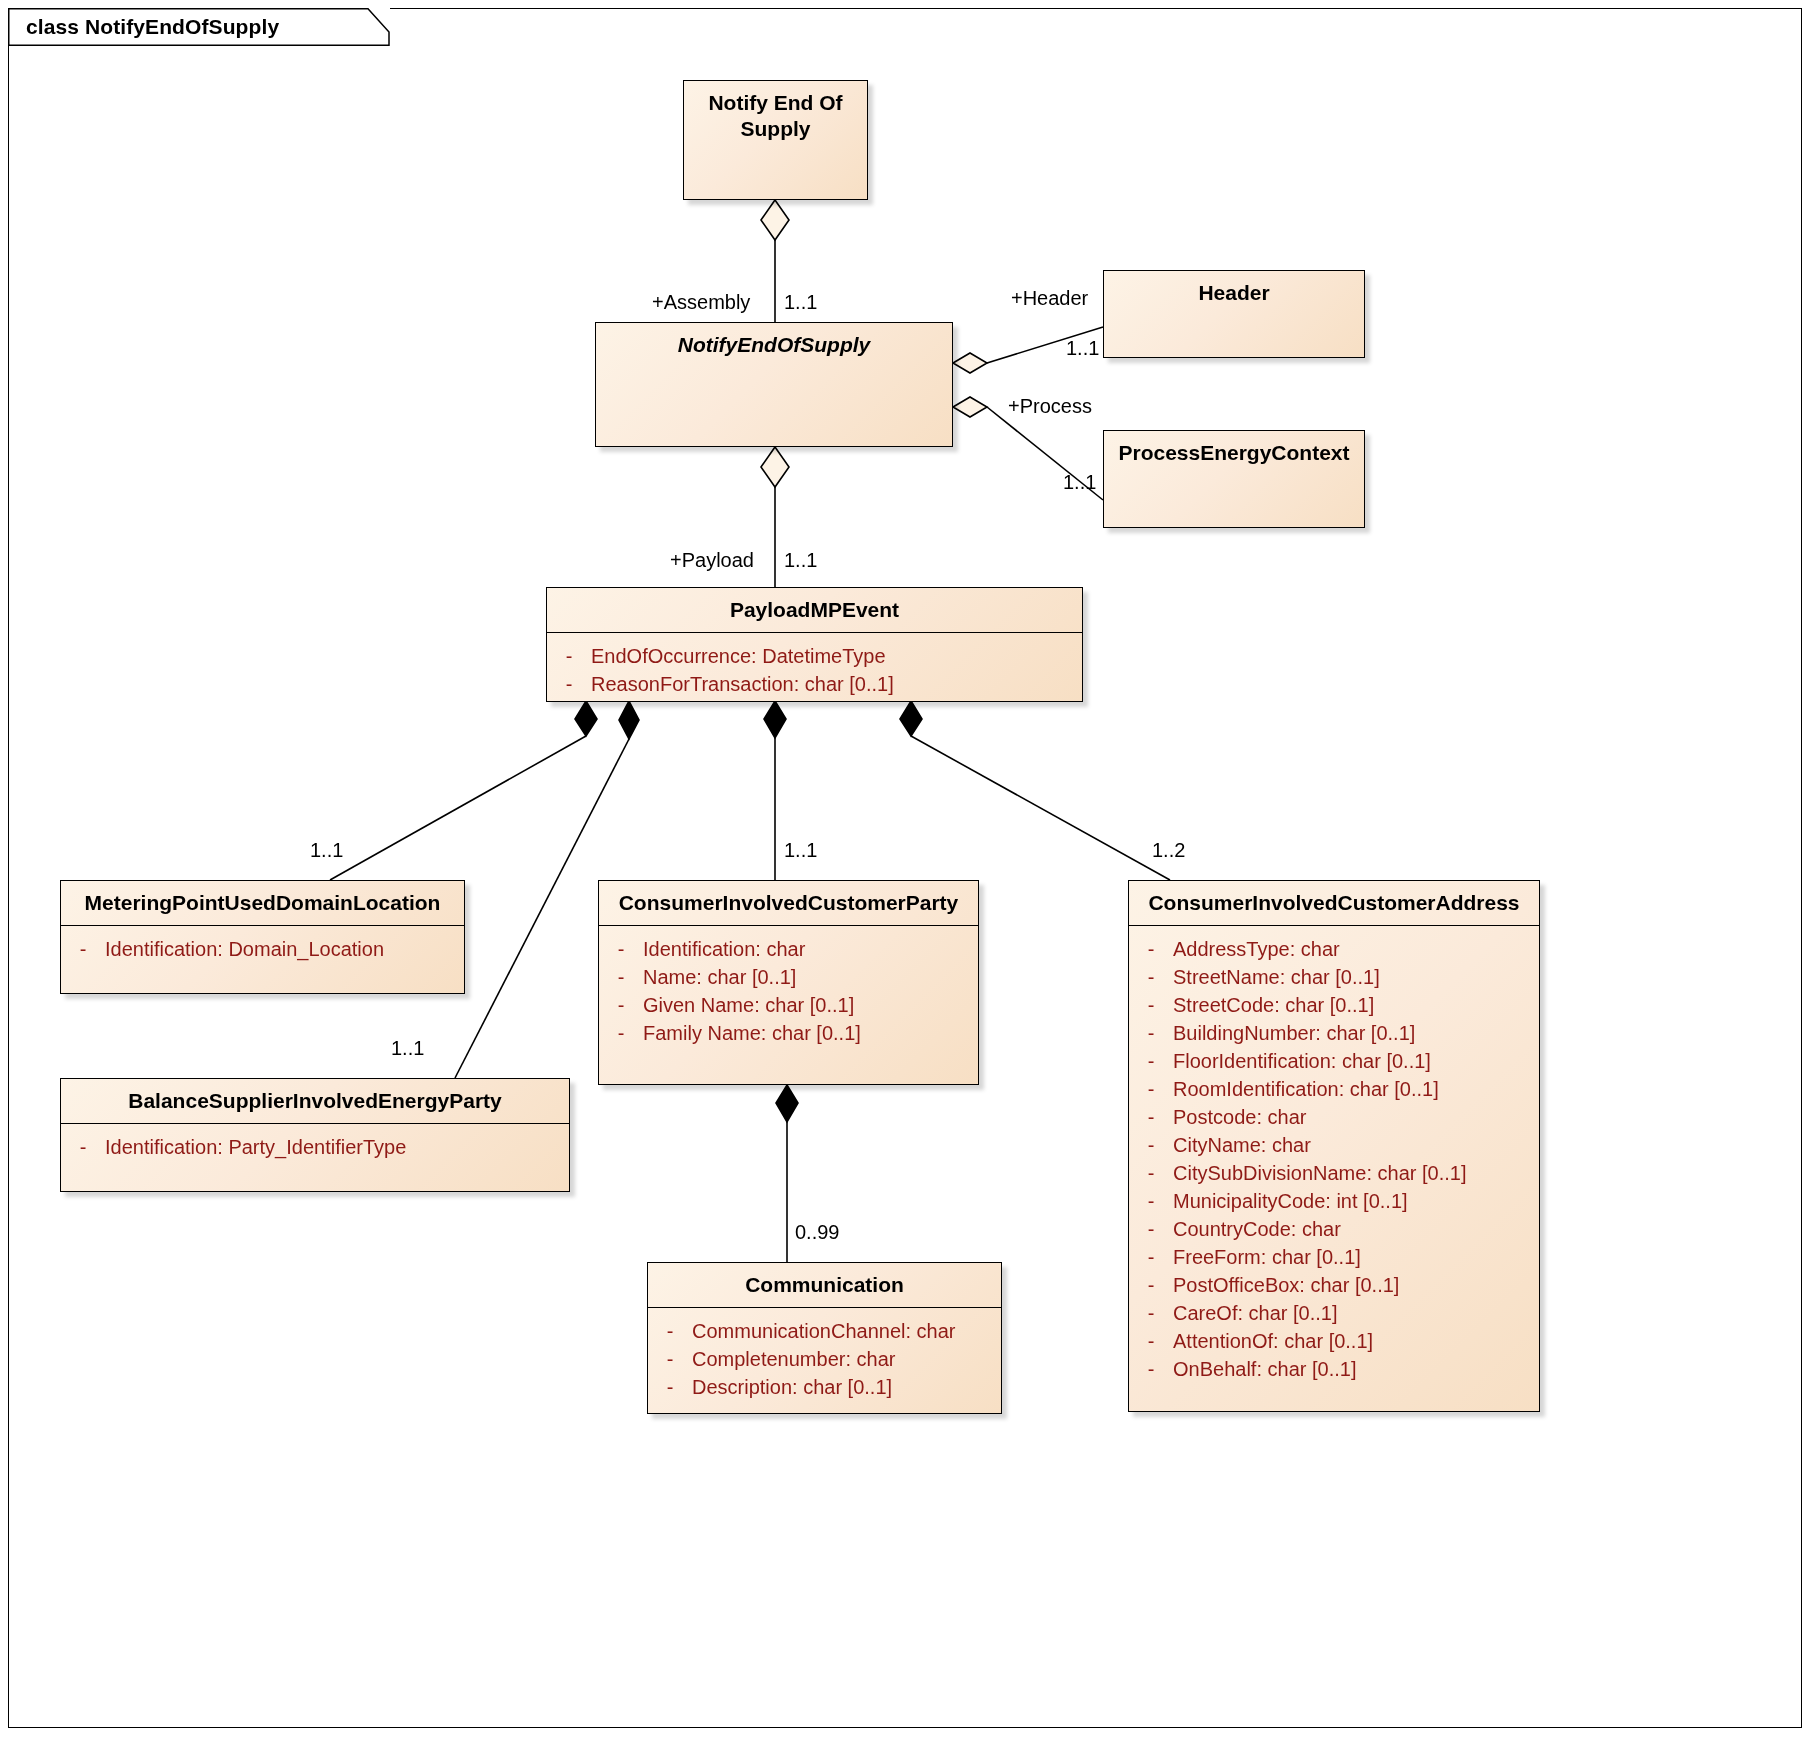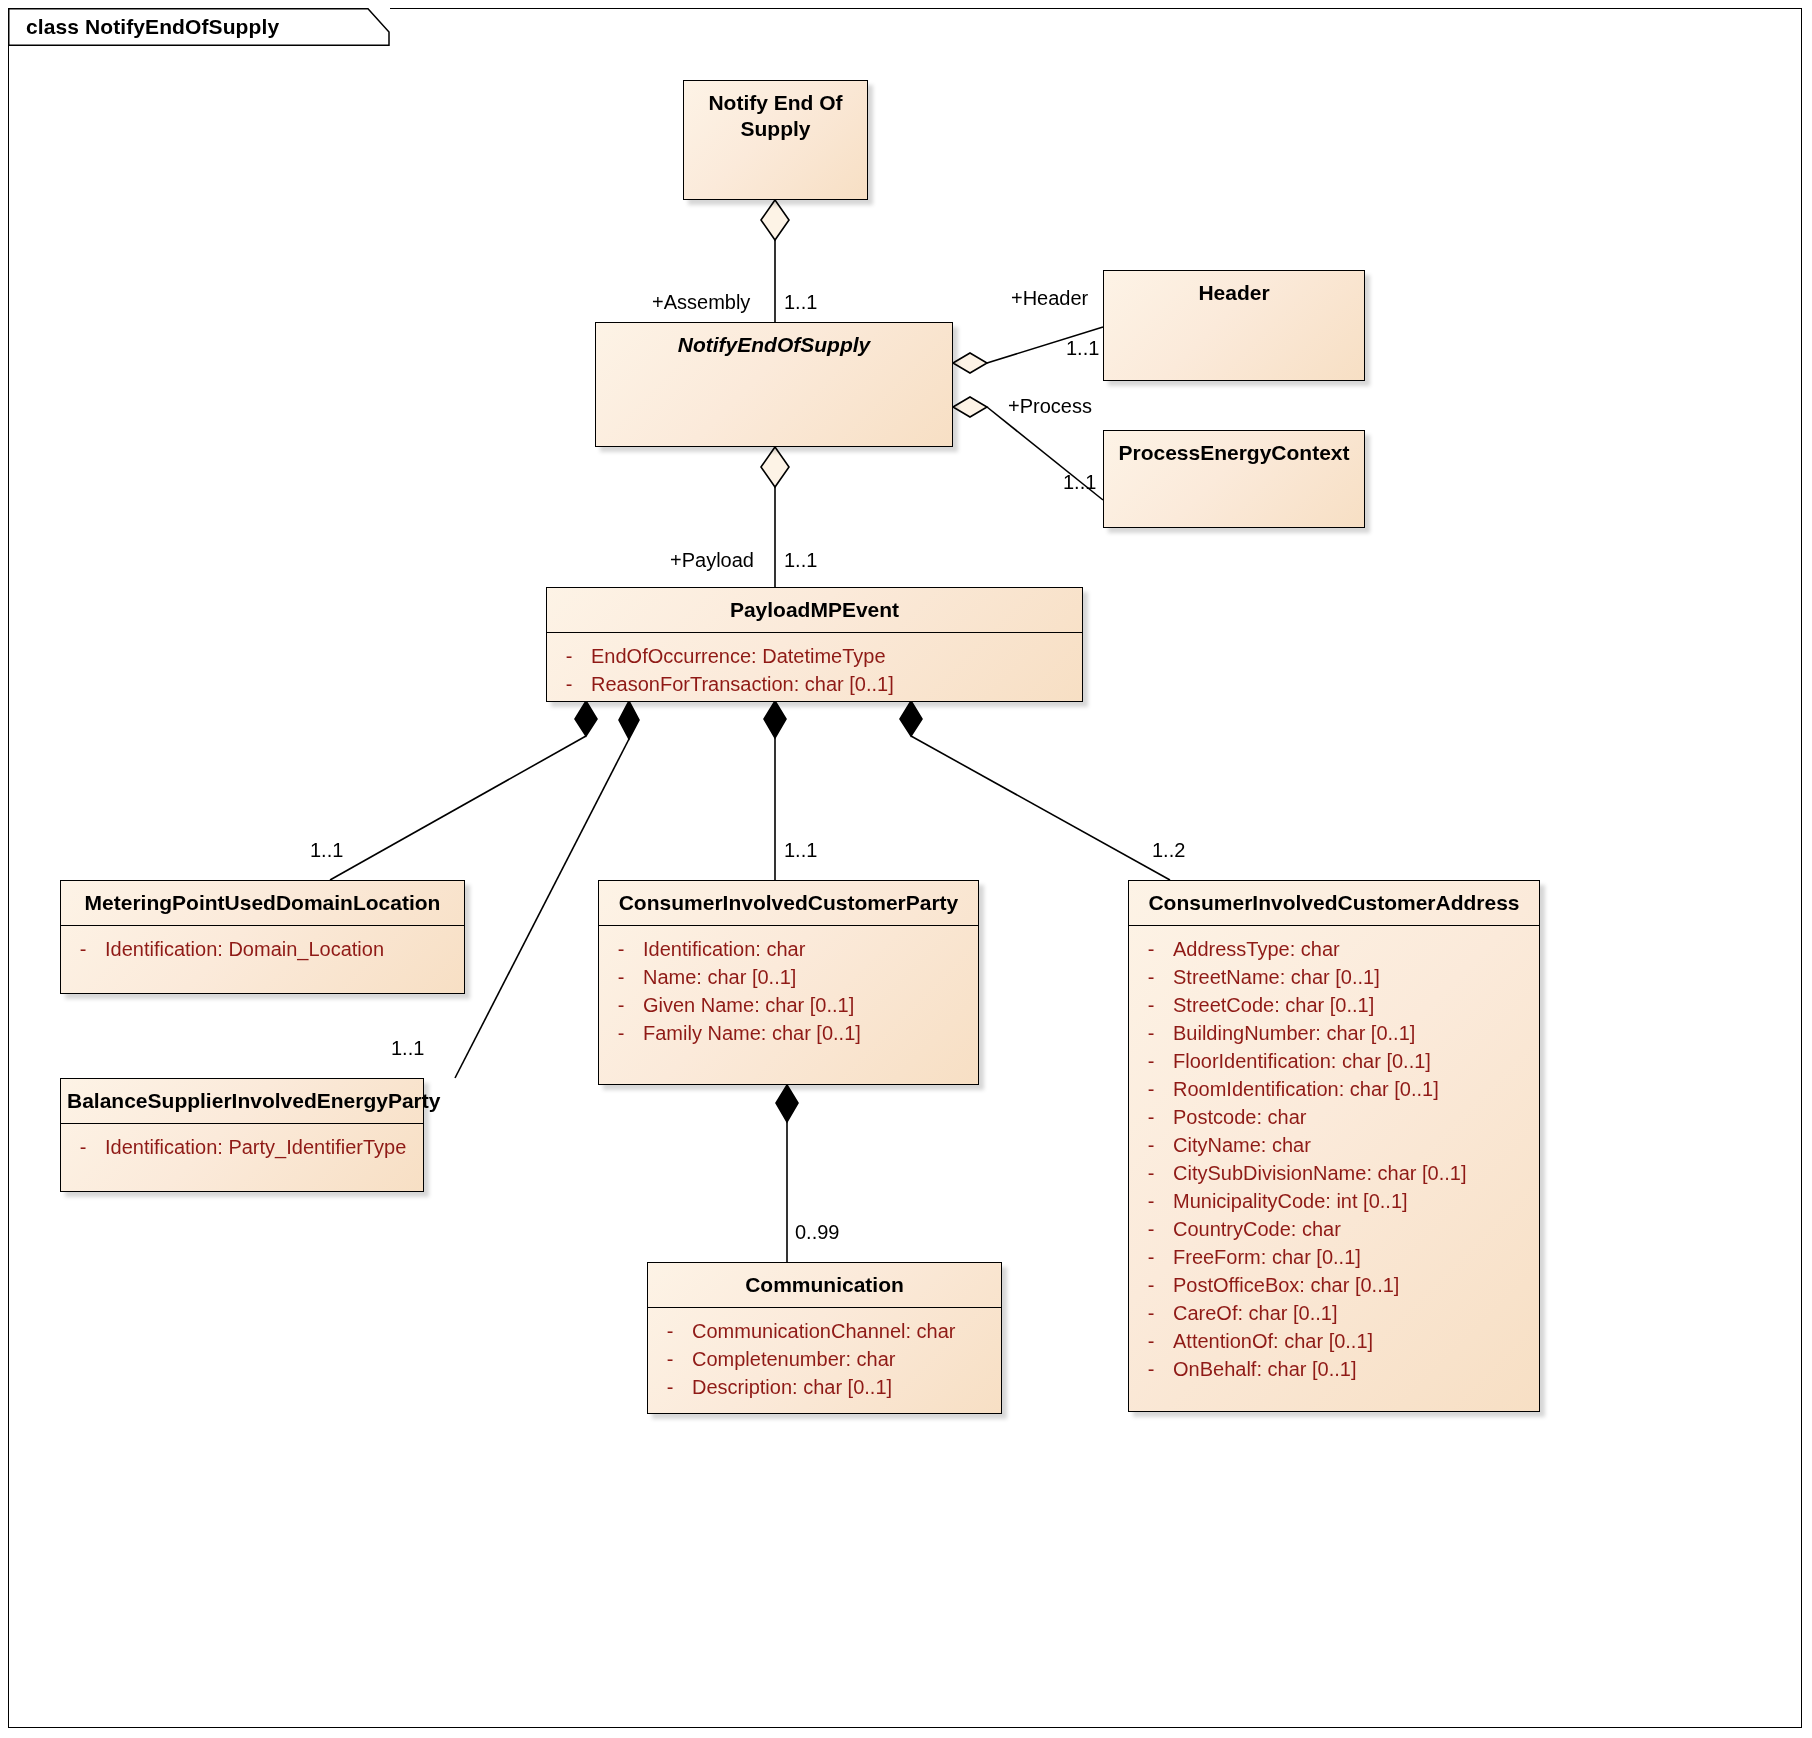--- a/index.html
+++ b/index.html
@@ -195,21 +195,21 @@
 
   <div class="uml" style="left:683px; top:80px; width:185px; height:120px;">
     <div class="cls-name">Notify End Of
 Supply</div>
   </div>
 
   <div class="uml" style="left:595px; top:322px; width:358px; height:125px;font-style:italic;">
     <div class="cls-name">NotifyEndOfSupply</div>
   </div>
 
-  <div class="uml" style="left:1103px; top:270px; width:262px; height:111px;">
+  <div class="uml" style="left:1103px; top:270px; width:262px; height:88px;">
     <div class="cls-name">Header</div>
   </div>
 
   <div class="uml" style="left:1103px; top:430px; width:262px; height:98px;">
     <div class="cls-name">ProcessEnergyContext</div>
   </div>
 
   <div class="uml has-attrs" style="left:546px; top:587px; width:537px; height:115px;">
     <div class="cls-name">PayloadMPEvent</div>
     <div class="attrs">
@@ -227,21 +227,21 @@
   <div class="uml has-attrs" style="left:60px; top:880px; width:405px; height:114px;">
     <div class="cls-name">MeteringPointUsedDomainLocation</div>
     <div class="attrs">
       <div class="attr">
         <span class="vis">-</span>
         <span class="sig">Identification: Domain_Location</span>
       </div>
     </div>
   </div>
 
-  <div class="uml has-attrs" style="left:60px; top:1078px; width:364px; height:114px;">
+  <div class="uml has-attrs" style="left:60px; top:1078px; width:510px; height:114px;">
     <div class="cls-name">BalanceSupplierInvolvedEnergyParty</div>
     <div class="attrs">
       <div class="attr">
         <span class="vis">-</span>
         <span class="sig">Identification: Party_IdentifierType</span>
       </div>
     </div>
   </div>
 
   <div class="uml has-attrs" style="left:598px; top:880px; width:381px; height:205px;">

